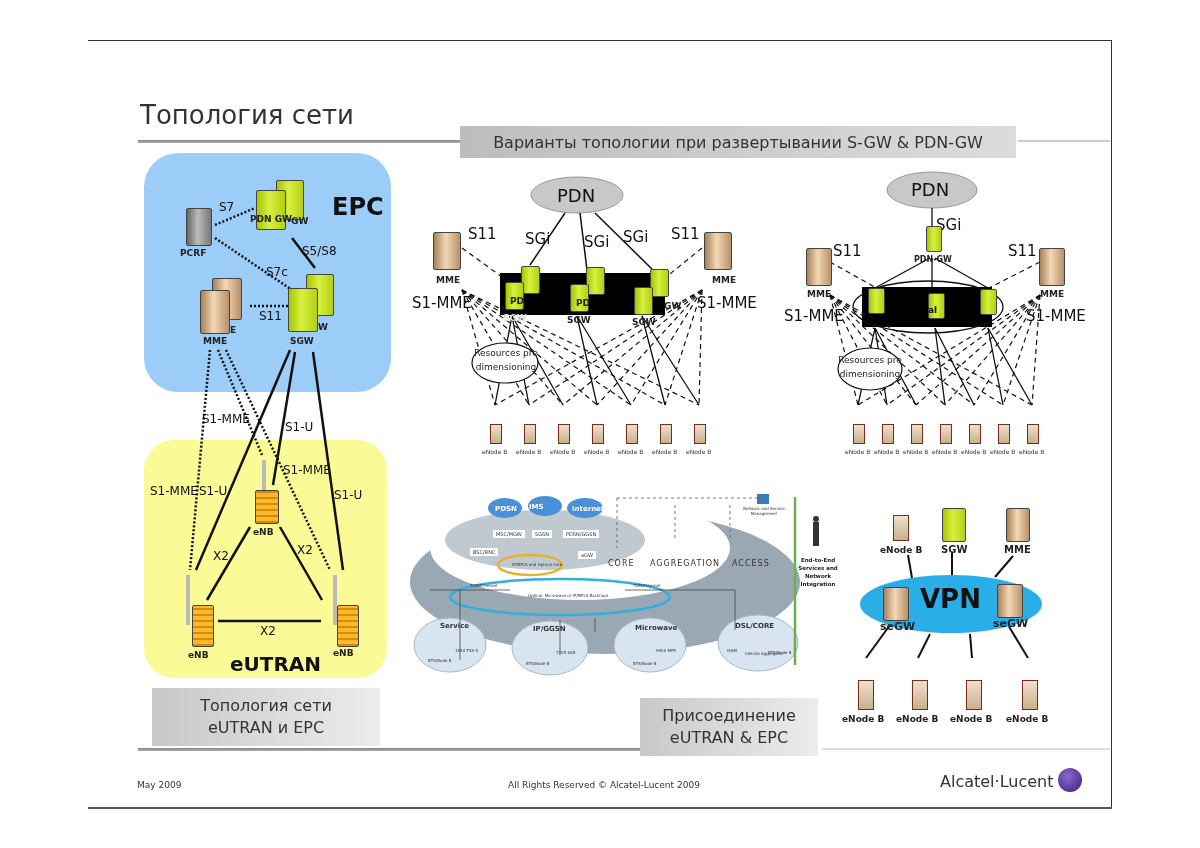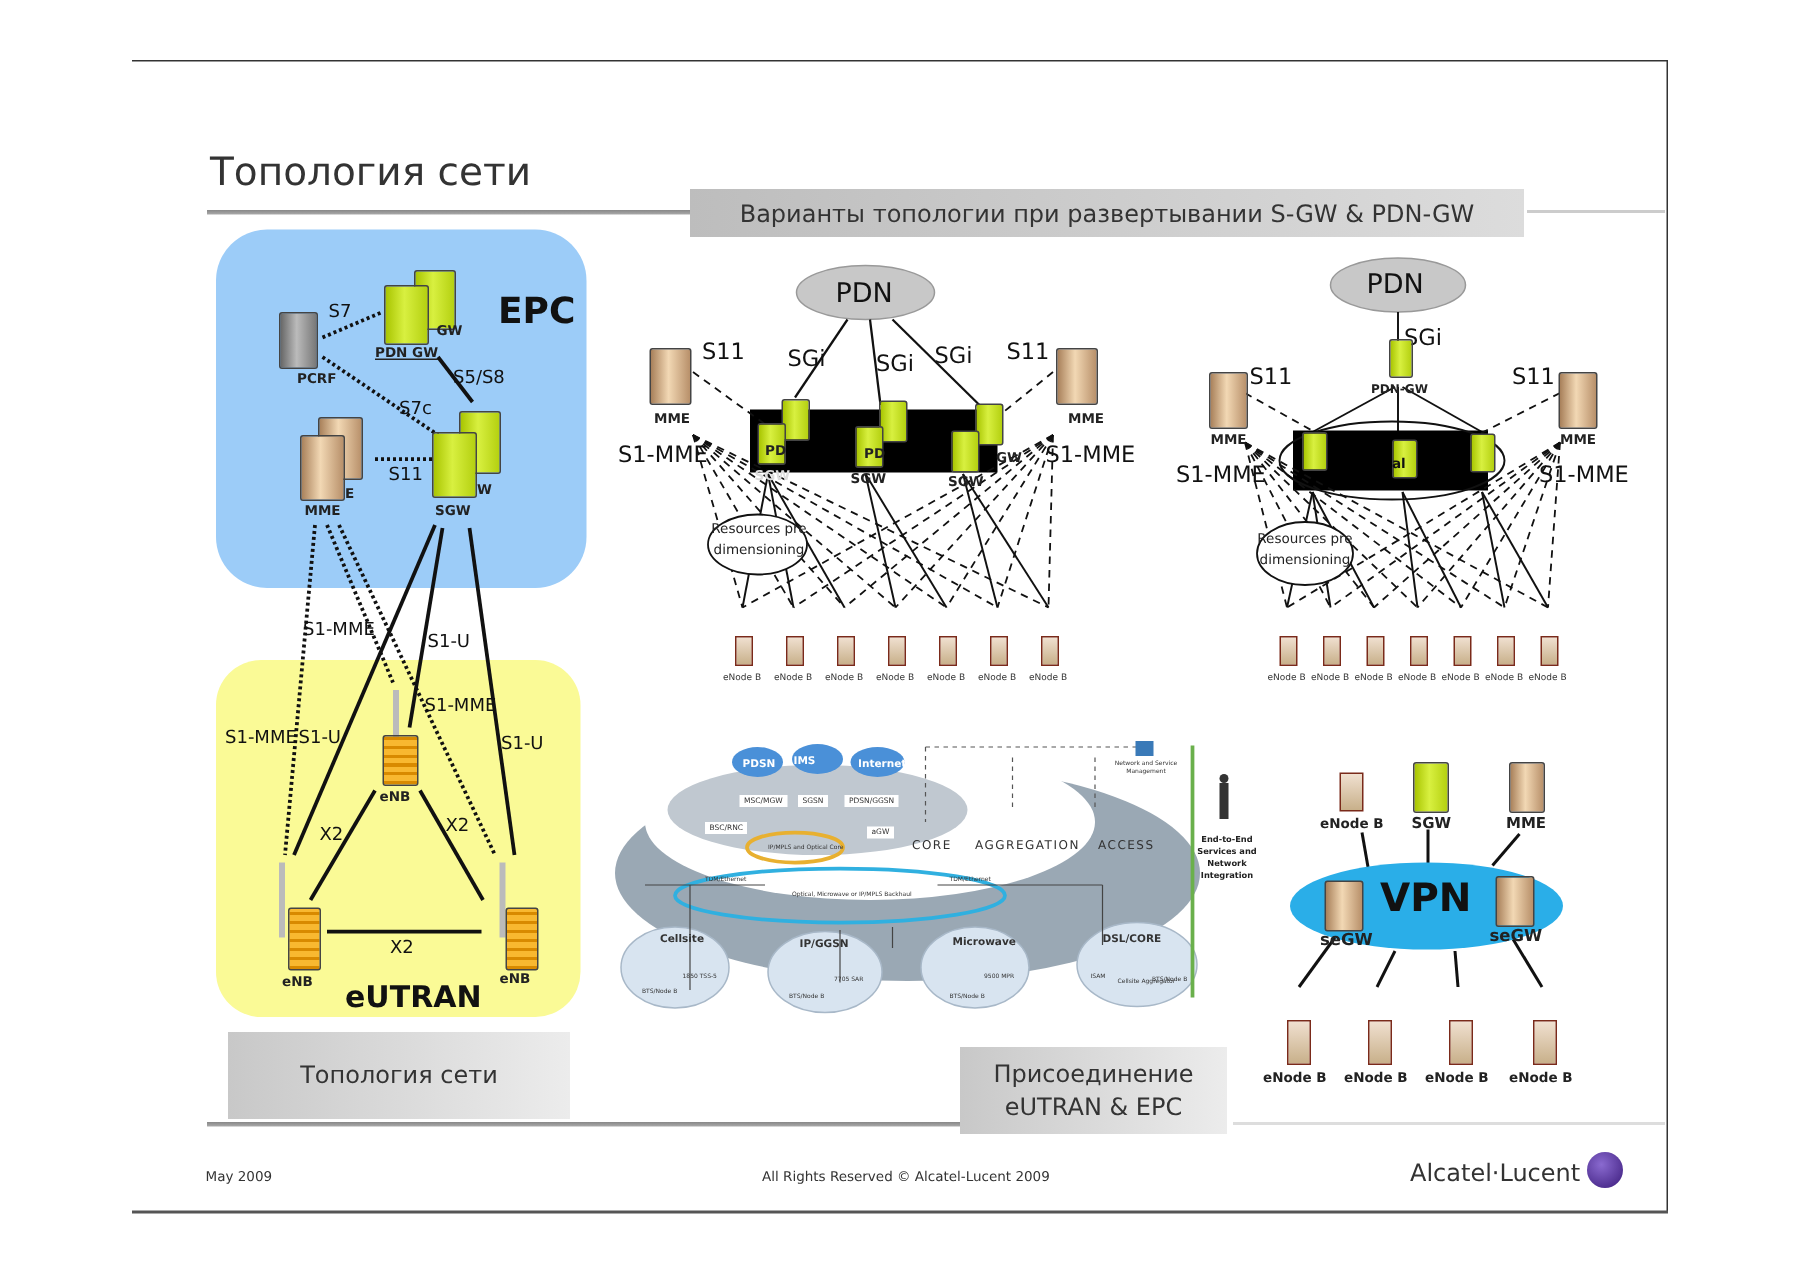--- a/index.html
+++ b/index.html
@@ -59,25 +59,25 @@
     <line x1="290" y1="350" x2="196" y2="570"></line>
     <line x1="295" y1="352" x2="273" y2="485"></line>
     <line x1="313" y1="352" x2="343" y2="570"></line>
     <line x1="250" y1="527" x2="207" y2="600"></line>
     <line x1="280" y1="527" x2="322" y2="600"></line>
     <line x1="218" y1="621" x2="321" y2="621"></line>
   </g>
 </svg>
 
 <div class="server srv-gray" style="left:186px;top:208px;width:24px;height:36px;"></div>
-<div class="abs lbl-s" style="left:198px;top:248px;">PCRF</div>
+<div class="abs lbl-s" style="left:180px;top:248px;">PCRF</div>
 <div class="server srv-green" style="left:276px;top:180px;width:26px;height:38px;"></div>
 <div class="server srv-green" style="left:256px;top:190px;width:28px;height:38px;"></div>
 <div class="abs lbl-s" style="left:291px;top:216px;">GW</div>
-<div class="abs lbl-s" style="left:250px;top:231px;text-decoration:underline;">PDN GW</div>
+<div class="abs lbl-s" style="left:250px;top:214px;">PDN GW</div>
 <div class="abs bigl" style="left:332px;top:193px;">EPC</div>
 
 <div class="server srv-brown" style="left:212px;top:278px;width:28px;height:40px;"></div>
 <div class="server srv-brown" style="left:200px;top:290px;width:28px;height:42px;"></div>
 <div class="abs lbl-s" style="left:230px;top:325px;">E</div>
 <div class="abs lbl-s" style="left:203px;top:336px;">MME</div>
 
 <div class="server srv-green" style="left:306px;top:274px;width:26px;height:40px;"></div>
 <div class="server srv-green" style="left:288px;top:288px;width:28px;height:42px;"></div>
 <div class="abs lbl-s" style="left:318px;top:322px;">W</div>
@@ -103,20 +103,21 @@
 <div class="abs" style="left:186px;top:575px;width:4px;height:50px;background:#bbb;"></div>
 <div class="server srv-orange" style="left:192px;top:605px;width:20px;height:40px;"></div>
 <div class="abs lbl-s" style="left:188px;top:650px;">eNB</div>
 <div class="abs" style="left:333px;top:575px;width:4px;height:50px;background:#bbb;"></div>
 <div class="server srv-orange" style="left:337px;top:605px;width:20px;height:40px;"></div>
 <div class="abs lbl-s" style="left:333px;top:648px;">eNB</div>
 <div class="abs bigl" style="left:230px;top:652px;font-size:20px;">eUTRAN</div>
 
 <div class="abs caption" style="left:152px;top:688px;width:228px;height:58px;">
   <span>Топология сети</span>
+  <span>eUTRAN и EPC</span>
 </div>
 <div class="abs caption" style="left:640px;top:698px;width:178px;height:58px;">
   <span>Присоединение</span>
   <span>eUTRAN &amp; EPC</span>
 </div>
 <div class="abs bottom-rule"></div>
 <div class="abs bottom-rule2"></div>
 
 <svg width="1200" height="848">
   <ellipse cx="577" cy="195" rx="46" ry="18" fill="#c8c8c8" stroke="#999"></ellipse>
@@ -316,21 +317,21 @@
 <div class="abs lbl-t" style="left:578px;top:551px;font-size:5px;background:#fff;padding:1px 3px;">aGW</div>
 <div class="abs lbl-t" style="left:512px;top:562px;font-size:4px;">IP/MPLS and Optical Core</div>
 <div class="abs lbl-t" style="left:528px;top:593px;font-size:4px;">Optical, Microwave or IP/MPLS Backhaul</div>
 <div class="abs lbl-t" style="left:470px;top:583px;font-size:4px;">TDM/Ethernet</div>
 <div class="abs lbl-t" style="left:633px;top:583px;font-size:4px;">TDM/Ethernet</div>
 <div class="abs" style="left:608px;top:559px;font-size:8px;letter-spacing:1px;color:#333;">CORE</div>
 <div class="abs" style="left:650px;top:559px;font-size:8px;letter-spacing:1px;color:#333;">AGGREGATION</div>
 <div class="abs" style="left:732px;top:559px;font-size:8px;letter-spacing:1px;color:#333;">ACCESS</div>
 <div class="abs lbl-t" style="left:740px;top:506px;width:48px;font-size:4px;white-space:normal;text-align:center;">Network and Service Management</div>
 <div class="abs" style="left:798px;top:556px;width:40px;font-size:5.5px;font-weight:bold;text-align:center;line-height:8px;">End-to-End Services and Network Integration</div>
-<div class="abs lbl-t" style="left:440px;top:622px;font-weight:bold;">Cellsite</div>
+<div class="abs lbl-t" style="left:440px;top:622px;font-weight:bold;">Service</div>
 <div class="abs lbl-t" style="left:533px;top:625px;font-weight:bold;">IP/GGSN</div>
 <div class="abs lbl-t" style="left:635px;top:624px;font-weight:bold;">Microwave</div>
 <div class="abs lbl-t" style="left:735px;top:622px;font-weight:bold;">DSL/CORE</div>
 <div class="abs lbl-t" style="left:455px;top:648px;font-size:4px;">1850 TSS-5</div>
 <div class="abs lbl-t" style="left:556px;top:650px;font-size:4px;">7705 SAR</div>
 <div class="abs lbl-t" style="left:656px;top:648px;font-size:4px;">9500 MPR</div>
 <div class="abs lbl-t" style="left:745px;top:651px;font-size:4px;">Cellsite Aggregator</div>
 <div class="abs lbl-t" style="left:727px;top:648px;font-size:4px;">ISAM</div>
 <div class="abs lbl-t" style="left:428px;top:658px;font-size:4px;">BTS/Node B</div>
 <div class="abs lbl-t" style="left:526px;top:661px;font-size:4px;">BTS/Node B</div>

